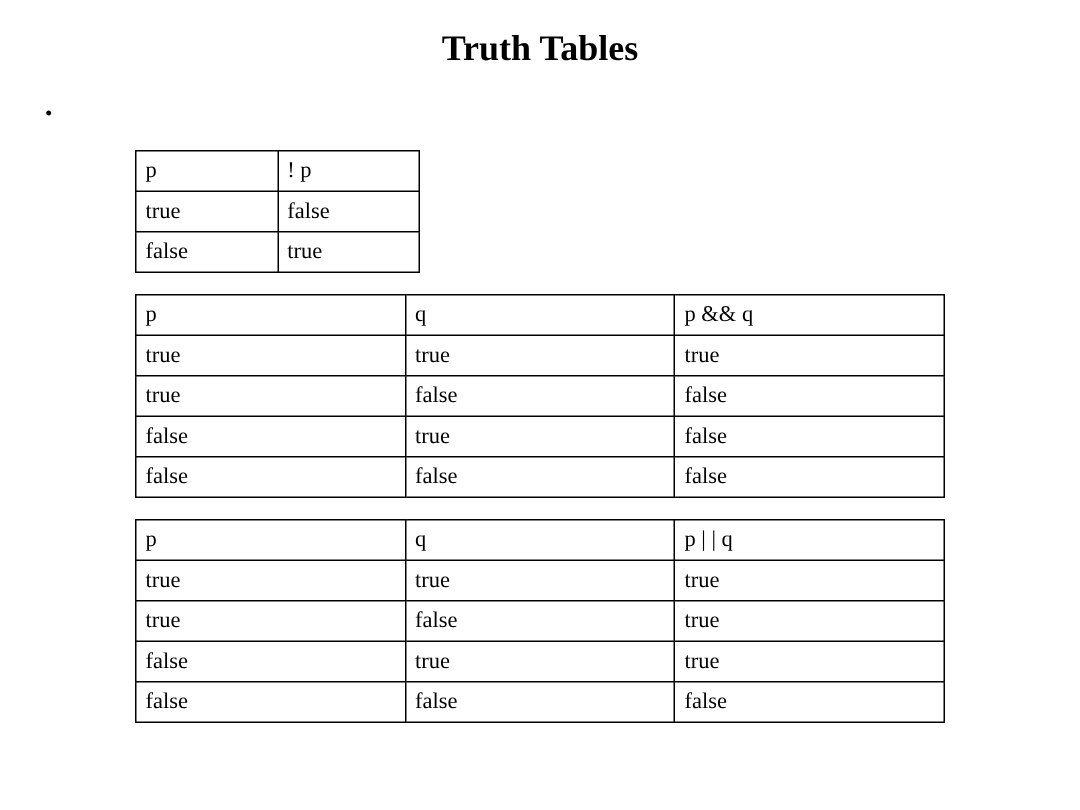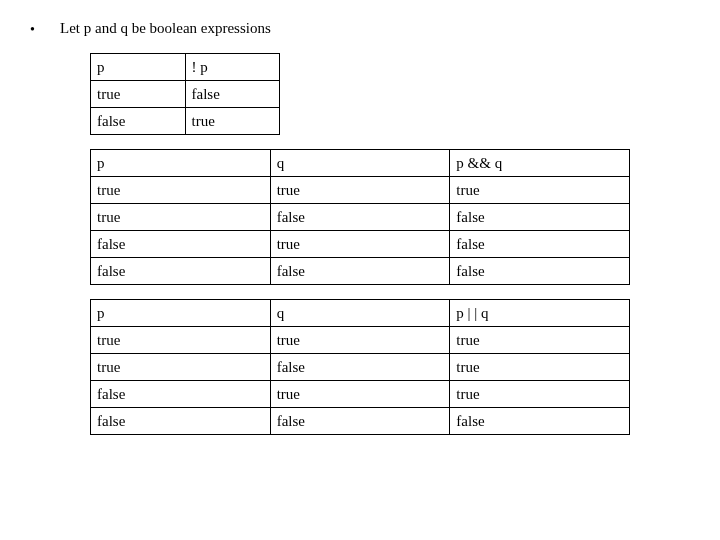--- a/index.html
+++ b/index.html
@@ -59,24 +59,24 @@
     font-size: 15px;
     text-align: left;
     vertical-align: middle;
     height: 20px;
   }
 </style>
 </head>
 <body>
 
 <div class="page">
+  <div class="title">Truth Tables</div>
 
   <div class="bullet-row">
     <div class="bullet">•</div>
-    <div class="bullet-text">Let p and q be boolean expressions</div>
   </div>
 
   <div class="tables-wrap">
 
     <table class="small">
       <tbody>
           <tr>
         <td>p</td>
         <td>! p</td>
       </tr>

